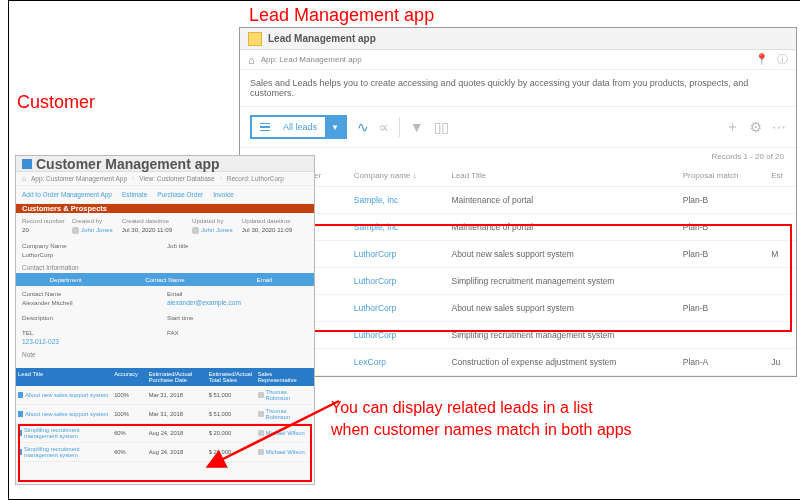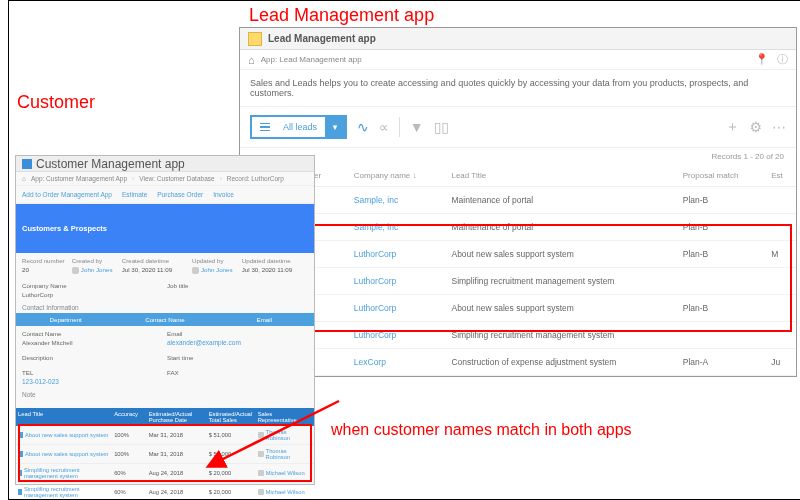--- a/index.html
+++ b/index.html
@@ -39,25 +39,25 @@
   .lead-table th { text-align:left; font-weight:400; font-size:8px; color:#999; padding:6px 6px; border-bottom:1px solid #eee; white-space:nowrap;}
   .lead-table td { font-size:8.5px; color:#666; padding:7px 6px; border-bottom:1px solid #f2f2f2; white-space:nowrap;}
   .lead-table td.link { color:#4ba0dd;}
   .row-ico { width:8px; height:10px; background:#4ba0dd; display:inline-block; border-radius:1px;}
   .lead-box { position:absolute; border:2px solid #f00; pointer-events:none;}
 
   
   .cust-win { position:absolute; top:154px; left:6px; width:300px; height:330px; border:1px solid #bbb; background:#f8f8f8; font-size:7px; color:#666;}
   .cust-title { display:flex; align-items:center; gap:4px; background:#eee; height:16px; padding:0 6px; border-bottom:1px solid #ddd;}
   .cust-title-icon { width:10px; height:10px; background:#3b8ed8;}
-  .cust-title-text { font-size:12px; font-weight:normal; color:#555;}
+  .cust-title-text { font-size:14px; font-weight:bold; color:#555;}
   .cust-crumb { display:flex; gap:5px; align-items:center; padding:3px 6px; font-size:6.5px; color:#888; border-bottom:1px solid #eee; white-space:nowrap; overflow:hidden;}
   .cust-crumb span.sep { color:#ccc;}
   .cust-actions { display:flex; gap:10px; padding:5px 6px; font-size:6.5px; color:#4ba0dd; border-bottom:1px solid #eee; white-space:nowrap;}
-  .sect-head { background:#3b82f6; color:#fff; padding:20px 6px; font-size:7.5px; font-weight:bold;}
+  .sect-head { background:#c2410c; color:#fff; padding:0 6px; font-size:7.5px; font-weight:bold;}
   .meta-grid { display:grid; grid-template-columns:repeat(4,1fr); gap:2px 4px; padding:4px 6px; font-size:6.2px;}
   .meta-grid .lbl { color:#888;}
   .meta-grid .val { color:#555;}
   .meta-grid .user { color:#4ba0dd;}
   .user-ico { display:inline-block; width:7px; height:7px; background:#ccc; border-radius:2px; vertical-align:middle; margin-right:2px;}
   .two-grid { display:grid; grid-template-columns:1fr 1fr; gap:2px 4px; padding:4px 6px; font-size:6.2px;}
   .ci-head { background:#4ba0dd; color:#fff; display:grid; grid-template-columns:1fr 1fr 1fr; text-align:center; font-size:6.2px; padding:3px 0;}
   .link-small { color:#4ba0dd; font-size:6.5px;}
   .leads-head { background:#2a7bc7; color:#fff; display:grid; grid-template-columns:2.6fr 0.9fr 1.6fr 1.3fr 1.5fr; font-size:5.8px; padding:3px 2px; gap:2px;}
   .leads-row { display:grid; grid-template-columns:2.6fr 0.9fr 1.6fr 1.3fr 1.5fr; font-size:5.8px; padding:3px 2px; gap:2px; border-bottom:1px solid #eee; color:#555; align-items:center;}
@@ -71,21 +71,21 @@
 </style>
 </head>
 <body>
 <div class="frame">
 
 <div class="anno anno-lead">Lead Management app</div>
 <div class="anno anno-cust">
   <span>Customer</span><br>
 </div>
 <div class="anno anno-note">
-  <br>
+  <span>You can display related leads in a list</span><br>
   <span>when customer names match in both apps</span>
 </div>
 
 <div class="lead-win">
   <div class="lead-title">
     <span class="lead-title-icon"></span>
     <span class="lead-title-text">Lead Management app</span>
   </div>
   <div class="lead-crumb">
     <div class="crumb-left">

